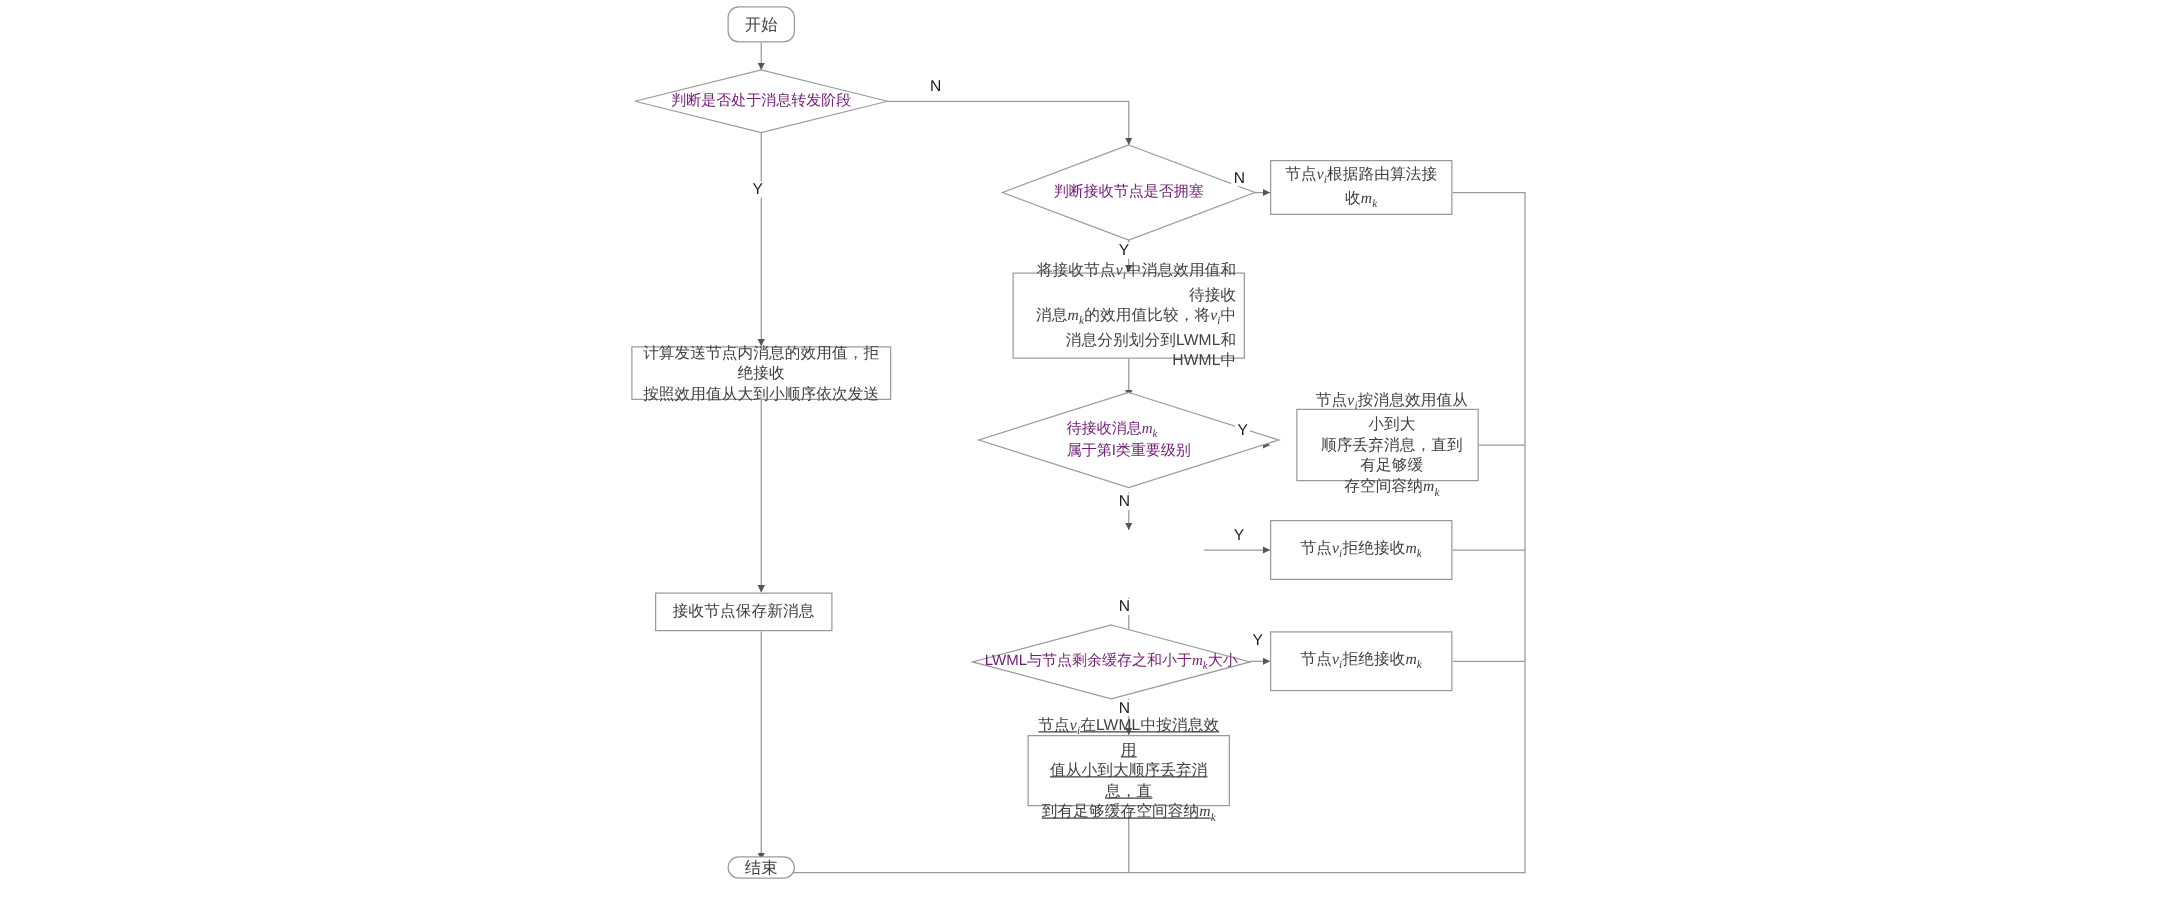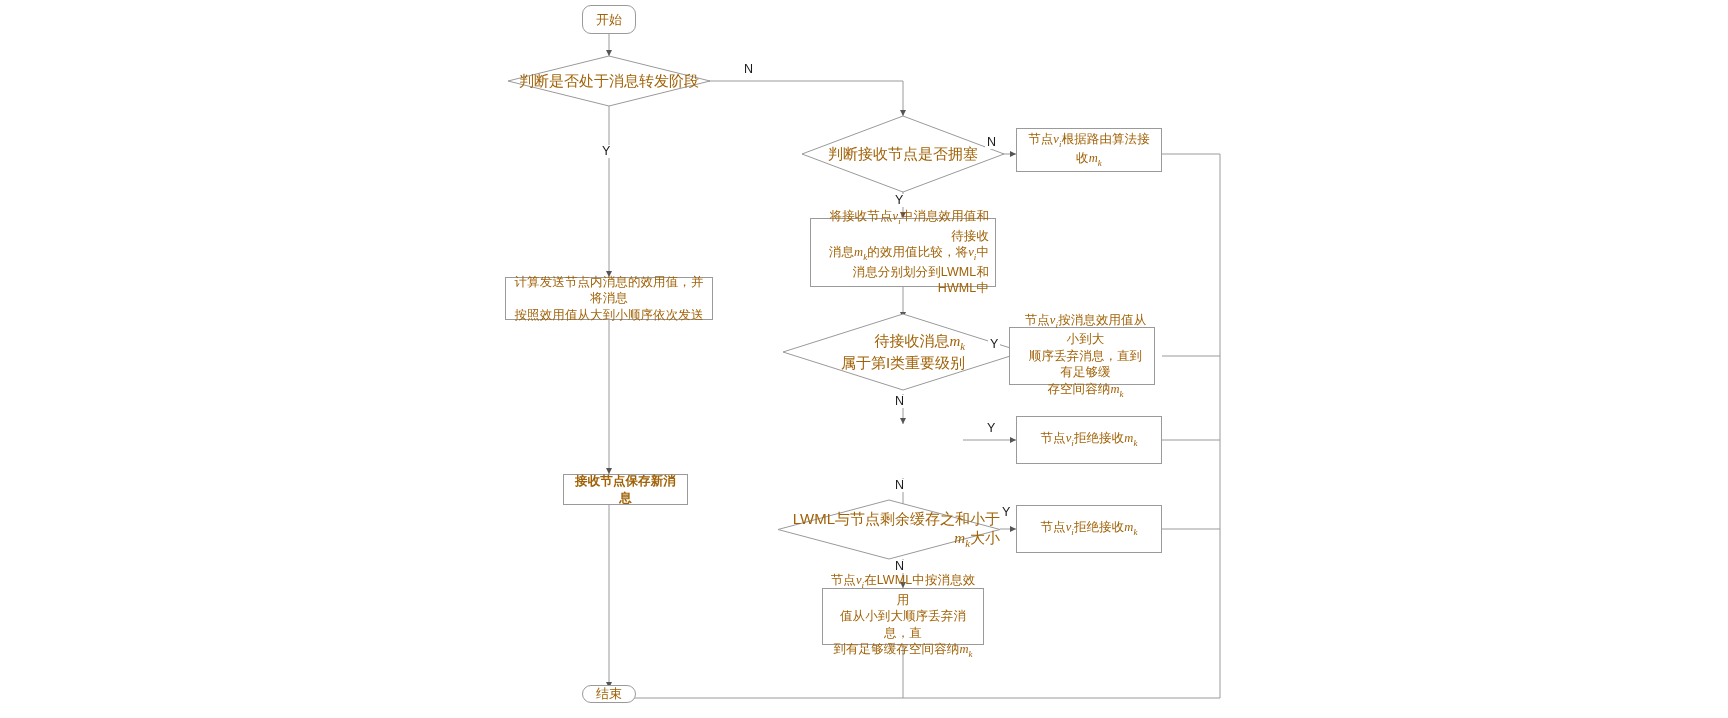--- a/index.html
+++ b/index.html
@@ -26,21 +26,21 @@
     width: 1728px;
     height: 718px;
   }
   .node {
     position: absolute;
     box-sizing: border-box;
     display: flex;
     align-items: center;
     justify-content: center;
     text-align: center;
-    color: #a16207;
+    color: #404040;
     background: #ffffff;
     line-height: 1.32;
     letter-spacing: 0.1px;
   }
   .terminator {
     border: 1px solid #9a9a9a;
     border-radius: 9px;
     font-size: 13px;
   }
   .process {
@@ -60,23 +60,23 @@
   }
   .decision-label {
     position: absolute;
     left: 0;
     top: 0;
     width: 100%;
     height: 100%;
     display: flex;
     align-items: center;
     justify-content: center;
-    text-align: right;
-    font-size: 15px;
-    color: #a16207;
+    text-align: left;
+    font-size: 12px;
+    color: #701a75;
     line-height: 1.3;
     pointer-events: none;
   }
   .edge-label {
     position: absolute;
     font-size: 12.5px;
     color: #1a1a1a;
     background: #ffffff;
     padding: 0 2px;
     line-height: 1;
@@ -155,25 +155,25 @@
   <div class="decision-wrap" style="left:508px; top:56px; width:202px; height:50px;">
     <svg class="dia" width="202" height="50" viewBox="0 0 202 50" xmlns="http://www.w3.org/2000/svg">
       <polygon points="101,0 202,25 101,50 0,25" fill="#ffffff" stroke="#9a9a9a" stroke-width="1"></polygon>
     </svg>
     <div class="decision-label">判断是否处于消息转发阶段</div>
   </div>
   <div class="edge-label" style="left:742px; top:63px;">N</div>
   <div class="edge-label" style="left:600px; top:145px;">Y</div>
 
   <div class="node process" style="left:505px; top:277px; width:208px; height:43px;">
-    <span class="txt">计算发送节点内消息的效用值，并将消息
+    <span class="txt">计算发送节点内消息的效用值，拒绝接收
 按照效用值从大到小顺序依次发送</span>
   </div>
 
-  <div class="node process" style="left:563px; top:474px; width:125px; height:31px;font-weight:bold;">
+  <div class="node process" style="left:524px; top:474px; width:142px; height:31px;">
     <span class="txt">接收节点保存新消息</span>
   </div>
 
   <div class="decision-wrap" style="left:802px; top:116px; width:202px; height:76px;">
     <svg class="dia" width="202" height="76" viewBox="0 0 202 76" xmlns="http://www.w3.org/2000/svg">
       <polygon points="101,0 202,38 101,76 0,38" fill="#ffffff" stroke="#9a9a9a" stroke-width="1"></polygon>
     </svg>
     <div class="decision-label">判断接收节点是否拥塞</div>
   </div>
   <div class="edge-label" style="left:985px; top:136px;">N</div>
@@ -194,21 +194,21 @@
       <polygon points="120,0 240,38 120,76 0,38" fill="#ffffff" stroke="#9a9a9a" stroke-width="1"></polygon>
     </svg>
     <div class="decision-label">
       <span class="txt">待接收消息<span class="mvar">m</span><sub>k</sub>
 属于第I类重要级别</span>
     </div>
   </div>
   <div class="edge-label" style="left:988px; top:338px;">Y</div>
   <div class="edge-label" style="left:893px; top:395px;">N</div>
 
-  <div class="node process" style="left:1009px; top:327px; width:146px; height:58px;padding-left:13px;">
+  <div class="node process" style="left:1037px; top:327px; width:146px; height:58px;padding-left:13px;">
     <span class="txt">节点<span class="mvar">v</span><sub>i</sub>按消息效用值从小到大
 顺序丢弃消息，直到有足够缓
 存空间容纳<span class="mvar">m</span><sub>k</sub></span>
   </div>
 
   <div class="edge-label" style="left:985px; top:422px;">Y</div>
   <div class="edge-label" style="left:893px; top:479px;">N</div>
 
   <div class="node process" style="left:1016px; top:416px; width:146px; height:48px;">
     <span class="txt">节点<span class="mvar">v</span><sub>i</sub>拒绝接收<span class="mvar">m</span><sub>k</sub></span>
@@ -222,21 +222,21 @@
       <span class="txt">LWML与节点剩余缓存之和小于<span class="mvar">m</span><sub>k</sub>大小</span>
     </div>
   </div>
   <div class="edge-label" style="left:1000px; top:506px;">Y</div>
   <div class="edge-label" style="left:893px; top:560px;">N</div>
 
   <div class="node process" style="left:1016px; top:505px; width:146px; height:48px;">
     <span class="txt">节点<span class="mvar">v</span><sub>i</sub>拒绝接收<span class="mvar">m</span><sub>k</sub></span>
   </div>
 
-  <div class="node process" style="left:822px; top:588px; width:162px; height:57px;">
+  <div class="node process" style="left:822px; top:588px; width:162px; height:57px;text-decoration:underline;">
     <span class="txt">节点<span class="mvar">v</span><sub>i</sub>在LWML中按消息效用
 值从小到大顺序丢弃消息，直
 到有足够缓存空间容纳<span class="mvar">m</span><sub>k</sub></span>
   </div>
 
   <div class="node terminator" style="left:582px; top:685px; width:54px; height:18px;">
     <span class="txt">结束</span>
   </div>
 
 </div>

